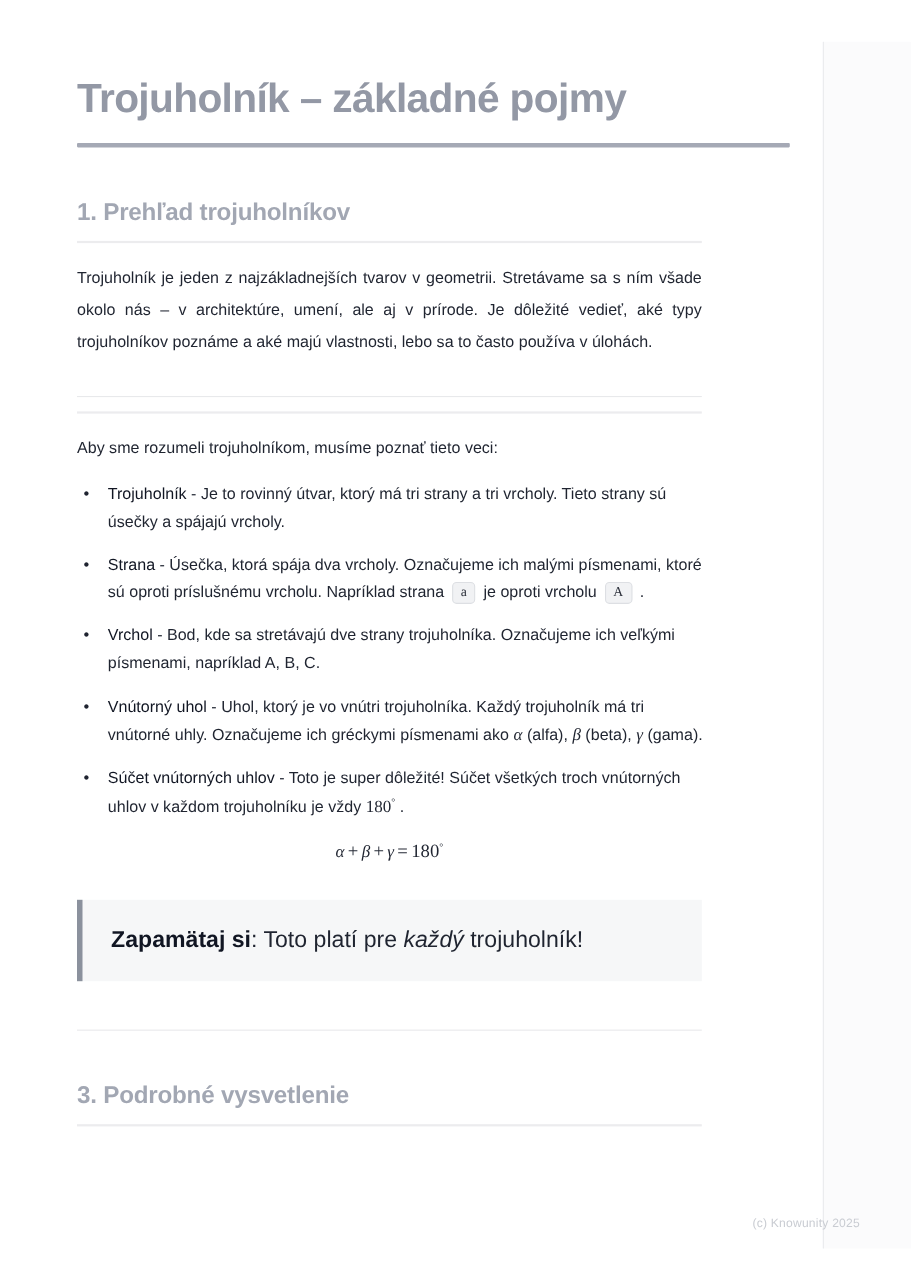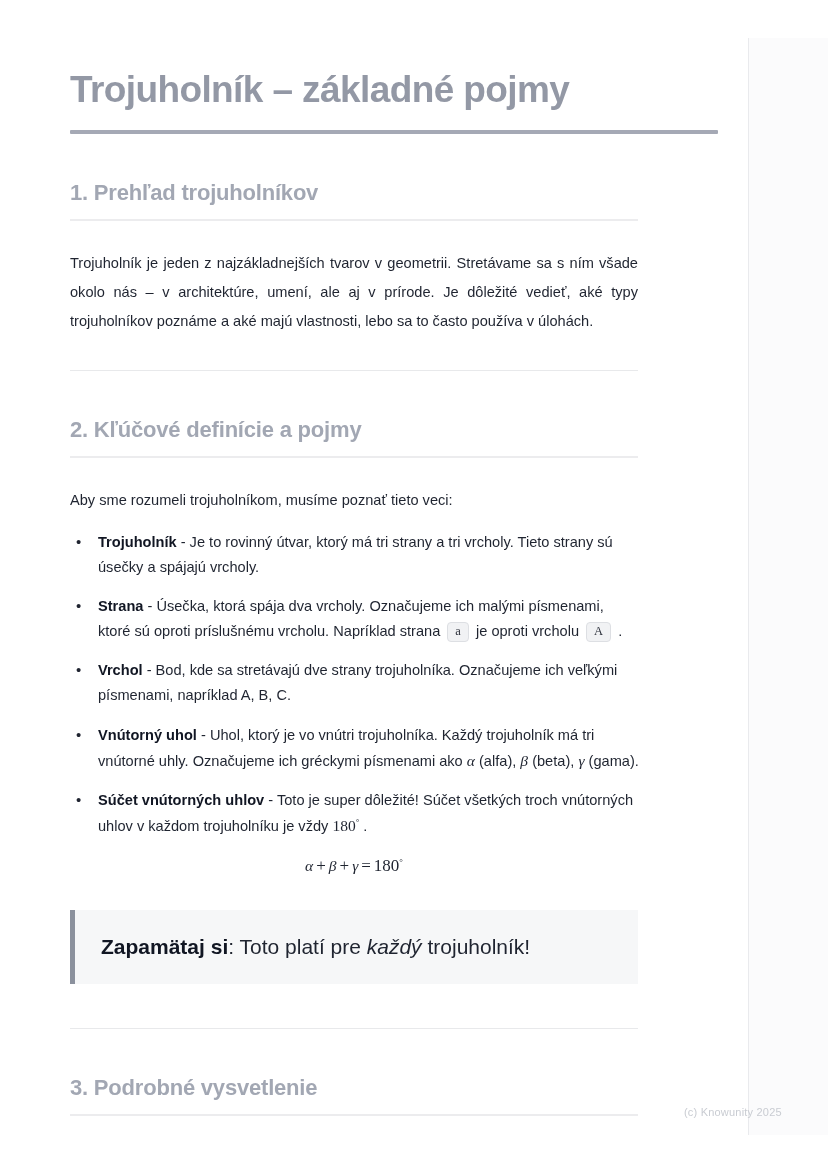--- a/index.html
+++ b/index.html
@@ -68,21 +68,21 @@
     height: 2px;
     background: #ececee;
   }
 
   .para {
     font-size: 14.6px;
     line-height: 2.0;
     color: #1f2430;
     text-align: justify;
     width: 568px;
-    margin-top: 28px;
+    margin-top: 18px;
   }
   .para.lead {
     text-align: justify;
   }
   .para.plain {
     text-align: left;
   }
 
   .divider {
     width: 568px;
@@ -110,21 +110,21 @@
   }
   ul.deflist > li:before {
     content: "\2022";
     position: absolute;
     left: 6px;
     top: -1px;
     font-size: 15px;
     color: #1f2430;
   }
   .term {
-    font-weight: bold;
+    font-weight: normal;
     color: #111623;
   }
 
   .mchip {
     display: inline-block;
     background: #f1f2f4;
     border: 1px solid #dddfe3;
     border-radius: 4px;
     padding: 1px 7px 2px 7px;
     margin: 0 3px;
@@ -197,21 +197,20 @@
   <h1 class="doc-title">Trojuholník – základné pojmy</h1>
   <div class="title-rule"></div>
 
   <h2 class="section-heading">1. Prehľad trojuholníkov</h2>
   <div class="heading-rule"></div>
 
   <p class="para lead">Trojuholník je jeden z najzákladnejších tvarov v geometrii. Stretávame sa s ním všade okolo nás – v architektúre, umení, ale aj v prírode. Je dôležité vedieť, aké typy trojuholníkov poznáme a aké majú vlastnosti, lebo sa to často používa v úlohách.</p>
 
   <div class="divider"></div>
 
-  <h2 class="section-heading">2. Kľúčové definície a pojmy</h2>
   <div class="heading-rule"></div>
 
   <p class="para plain">Aby sme rozumeli trojuholníkom, musíme poznať tieto veci:</p>
 
   <ul class="deflist">
 
     <li>
       <span class="term">Trojuholník</span><span> - Je to rovinný útvar, ktorý má tri strany a tri vrcholy. Tieto strany sú úsečky a spájajú vrcholy.</span>
     </li>
 

